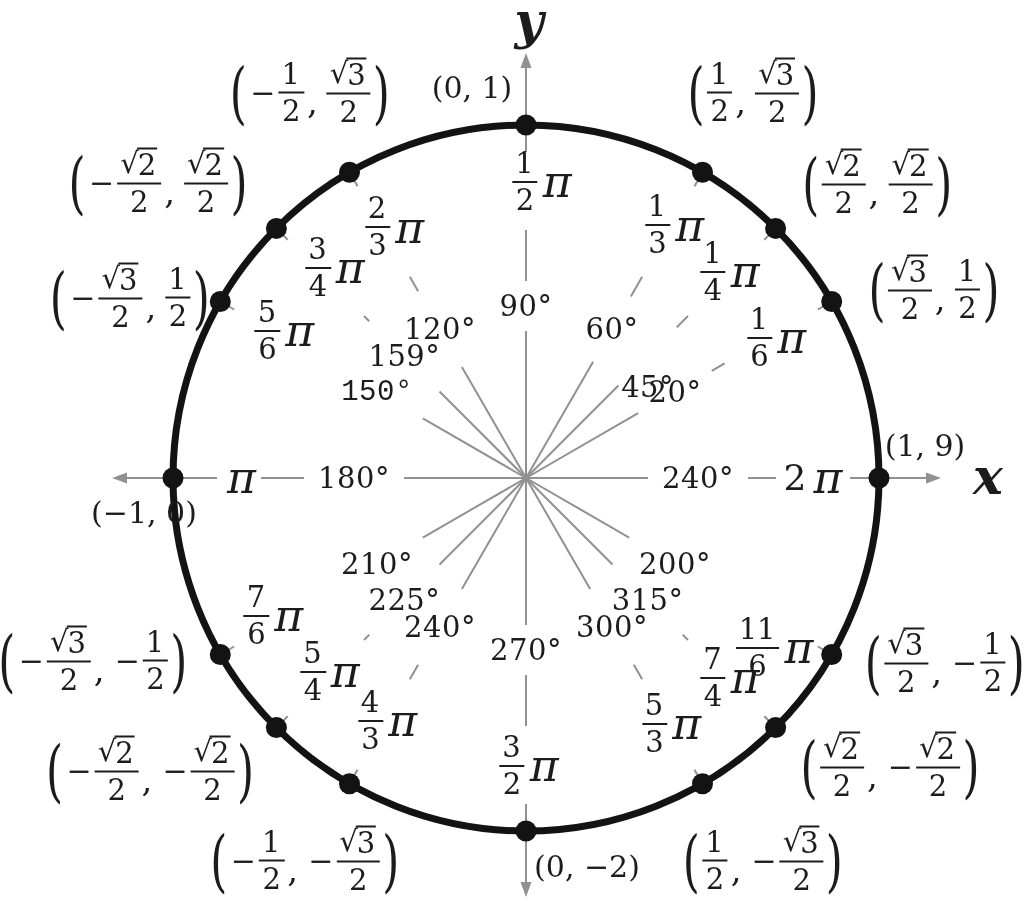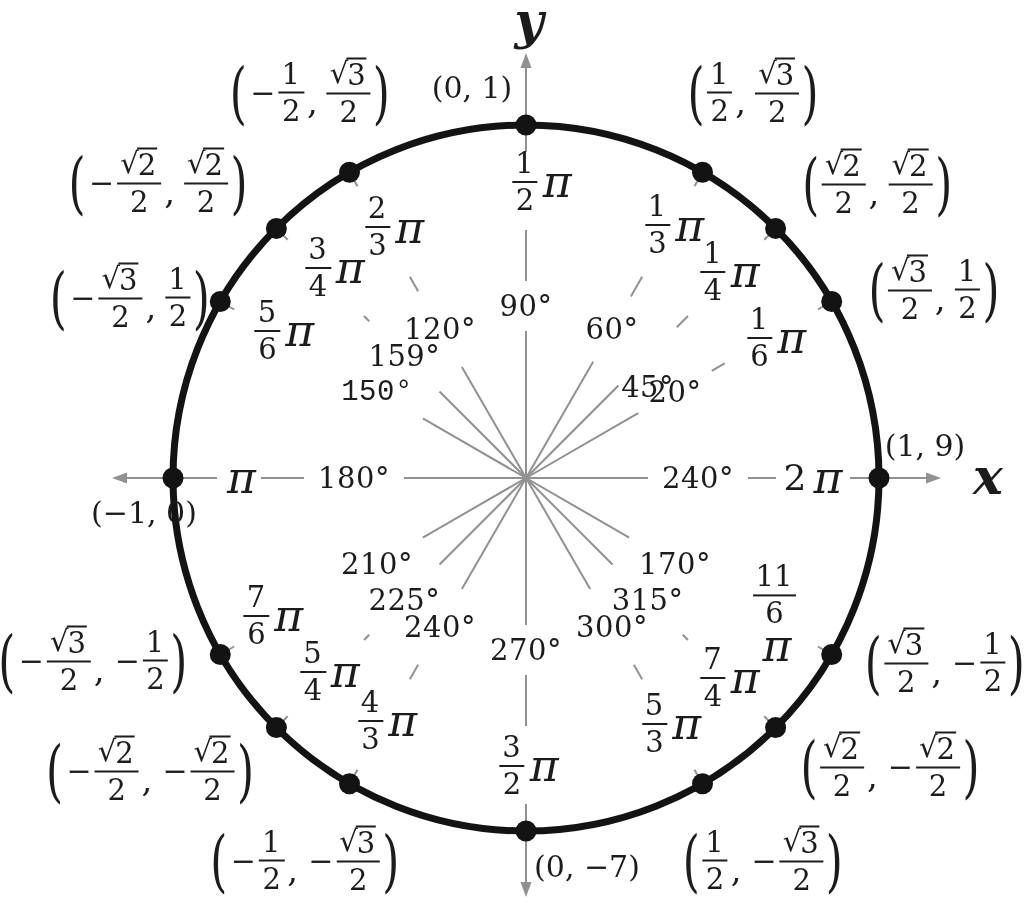--- a/index.html
+++ b/index.html
@@ -390,21 +390,21 @@
         <span class="bigparen">)</span>
       </div>
       <div class="label degree" style="left: 526px; top: 650px;">270°</div>
       <div class="label radian" style="left: 529px; top: 766px;">
         <span class="frac">
           <span class="fnum">3</span>
           <span class="fden">2</span>
         </span>
         <span class="pi">π</span>
       </div>
-      <div class="label coord-plain" style="left: 587px; top: 867px;">(0, −7)</div>
+      <div class="label coord-plain" style="left: 587px; top: 867px;">(0, −2)</div>
       <div class="label degree" style="left: 612px; top: 626.956px;">300°</div>
       <div class="label radian" style="left: 671.5px; top: 723.549px;">
         <span class="frac">
           <span class="fnum">5</span>
           <span class="fden">3</span>
         </span>
         <span class="pi">π</span>
       </div>
       <div class="label coord" style="left: 763px; top: 860px;">
         <span class="bigparen">(</span>
@@ -452,22 +452,22 @@
           <span class="frac">
             <span class="fnum">
               <span class="rootsign">√</span>
               <span class="rootbar">2</span>
             </span>
             <span class="fden">2</span>
           </span>
         </span>
         <span class="bigparen">)</span>
       </div>
-      <div class="label degree" style="left: 674.956px; top: 564px;">170°</div>
-      <div class="label radian" style="left: 774.549px; top: 613px; flex-direction: column;">
+      <div class="label degree" style="left: 674.956px; top: 564px;">200°</div>
+      <div class="label radian" style="left: 774.549px; top: 648px;">
         <span class="frac">
           <span class="fnum">11</span>
           <span class="fden">6</span>
         </span>
         <span class="pi">π</span>
       </div>
       <div class="label coord" style="left: 945px; top: 662px;">
         <span class="bigparen">(</span>
         <span class="cpart">
           <span class="frac">

